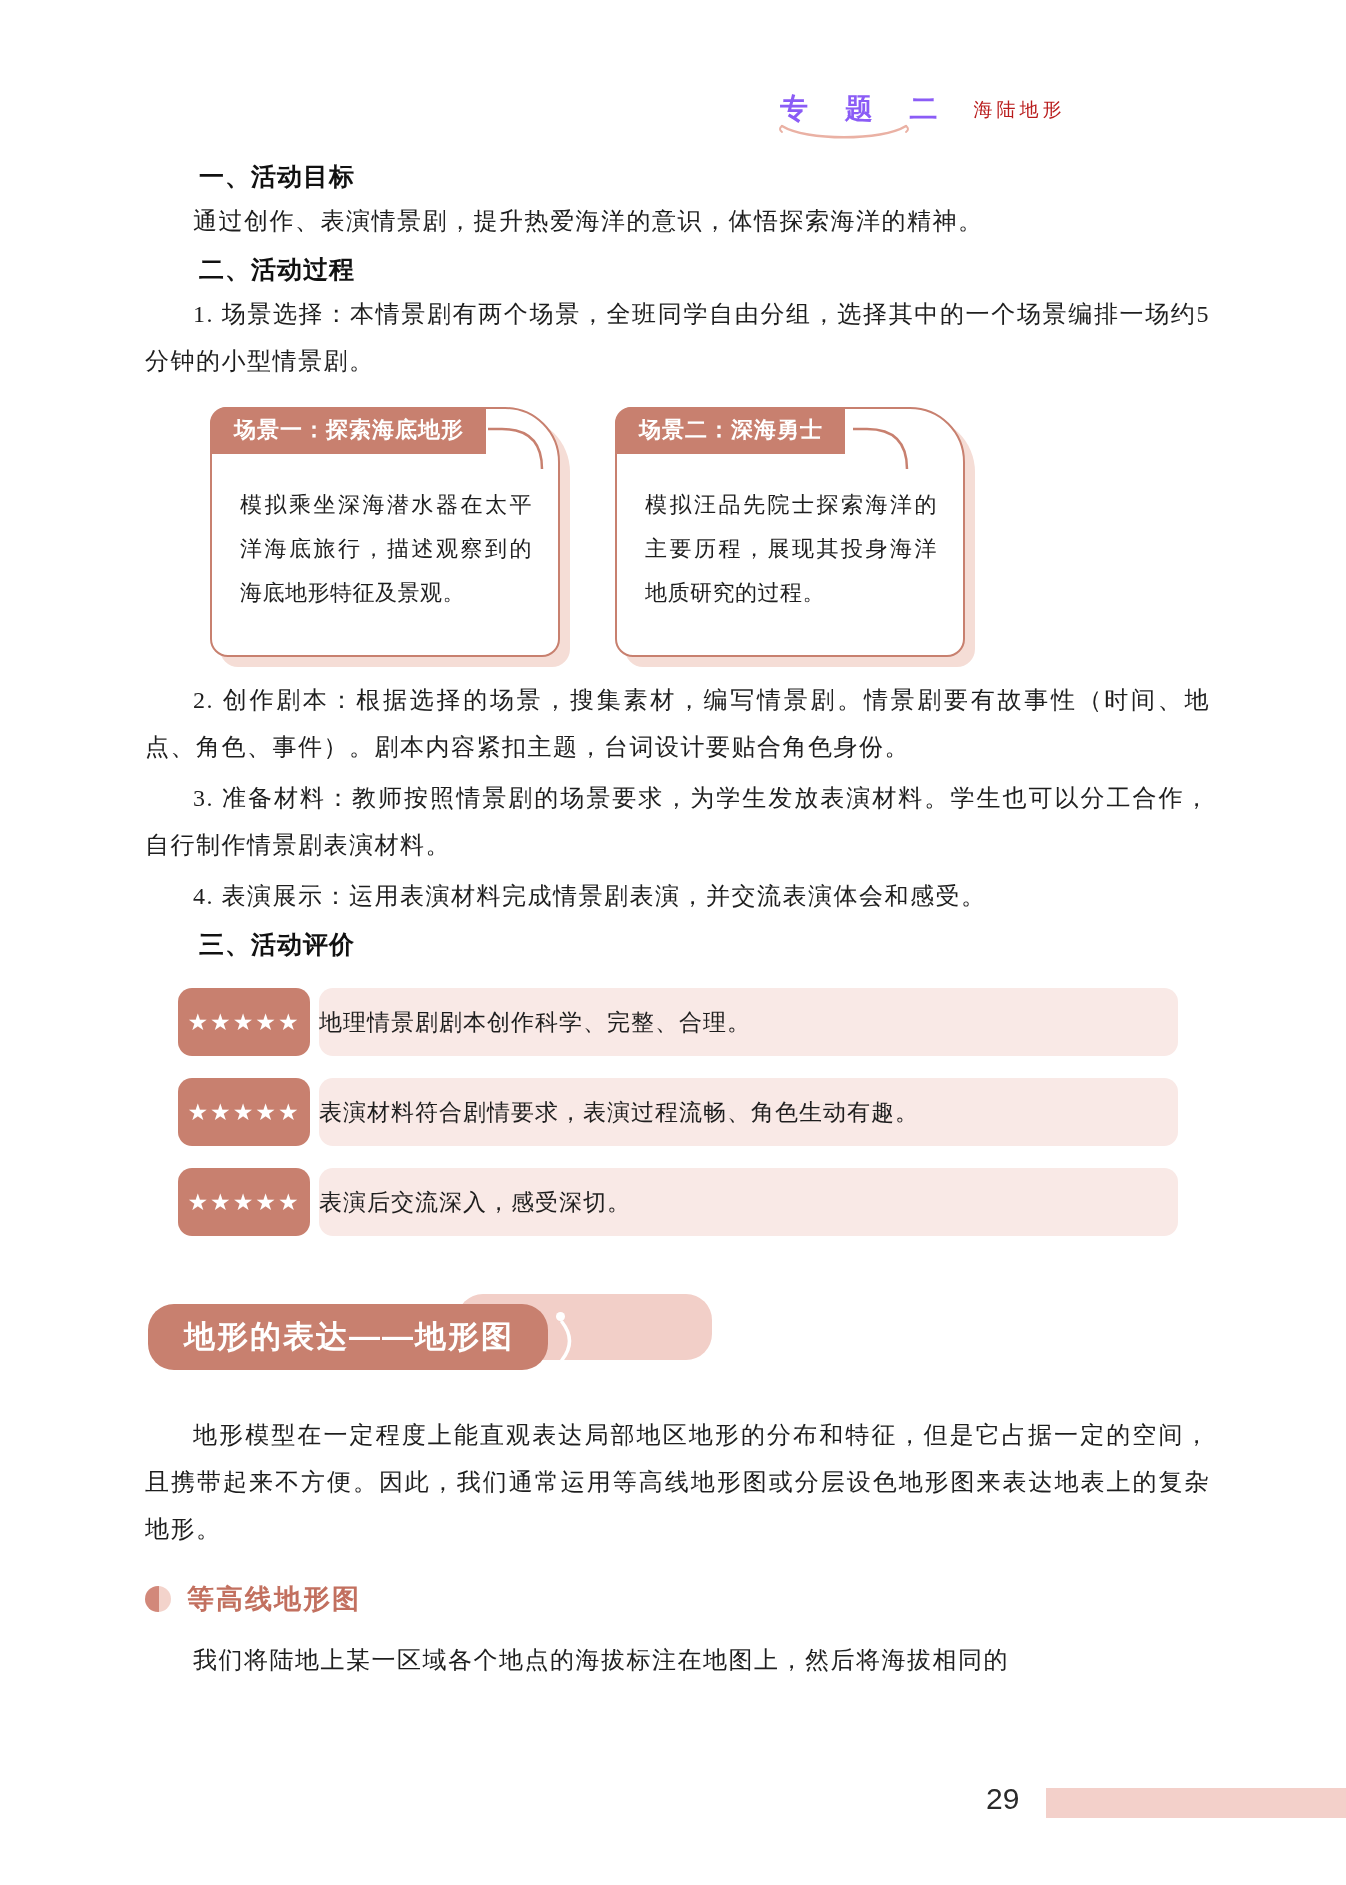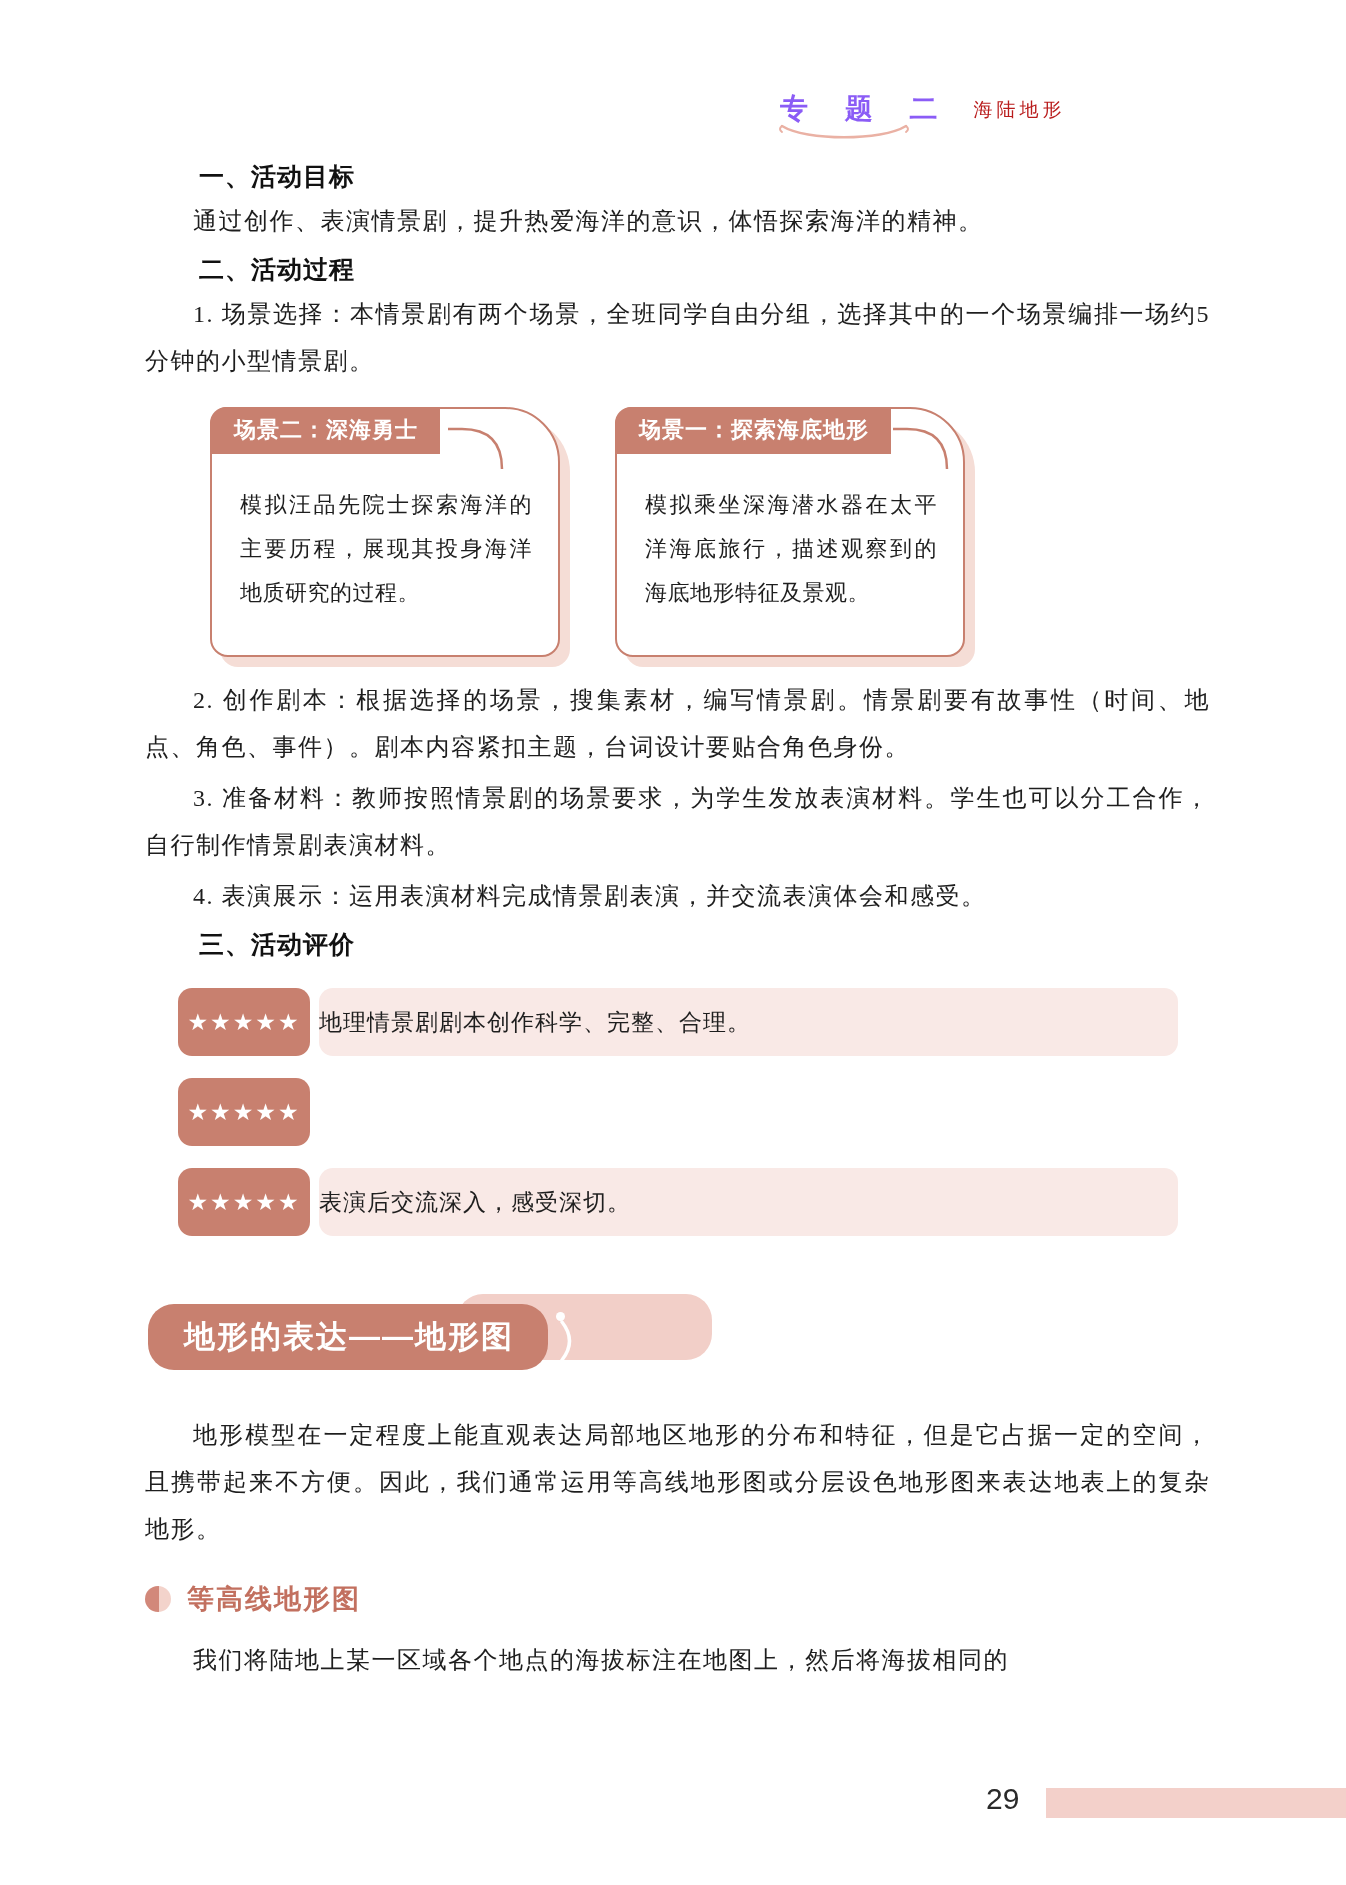--- a/index.html
+++ b/index.html
@@ -127,47 +127,48 @@
   <div class="content">
 
     <div class="h-num h1-goal">一、活动目标</div>
     <p class="body indent goal-para">通过创作、表演情景剧，提升热爱海洋的意识，体悟探索海洋的精神。</p>
 
     <div class="h-num h1-process">二、活动过程</div>
     <p class="body indent step">1. 场景选择：本情景剧有两个场景，全班同学自由分组，选择其中的一个场景编排一场约5分钟的小型情景剧。</p>
 
     <div class="scene-row">
       <div class="scene-box">
+        <div class="scene-tab">场景一：探索海底地形</div>
+        <svg class="tab-curve" style="left:276px;" width="64" height="64" viewBox="0 0 64 64">
+          <path d="M0 22 H14 Q54 22 54 62" stroke="#c8806f" stroke-width="2.5" fill="none"></path>
+        </svg>
+        <div class="scene-body">模拟乘坐深海潜水器在太平洋海底旅行，描述观察到的海底地形特征及景观。</div>
+      </div>
+      <div class="scene-box">
         <div class="scene-tab">场景二：深海勇士</div>
         <svg class="tab-curve" style="left:236px;" width="64" height="64" viewBox="0 0 64 64">
           <path d="M0 22 H14 Q54 22 54 62" stroke="#c8806f" stroke-width="2.5" fill="none"></path>
         </svg>
         <div class="scene-body">模拟汪品先院士探索海洋的主要历程，展现其投身海洋地质研究的过程。</div>
-      </div>
-      <div class="scene-box">
-        <div class="scene-tab">场景一：探索海底地形</div>
-        <svg class="tab-curve" style="left:276px;" width="64" height="64" viewBox="0 0 64 64">
-          <path d="M0 22 H14 Q54 22 54 62" stroke="#c8806f" stroke-width="2.5" fill="none"></path>
-        </svg>
-        <div class="scene-body">模拟乘坐深海潜水器在太平洋海底旅行，描述观察到的海底地形特征及景观。</div>
       </div>
     </div>
 
     <p class="body indent step">2. 创作剧本：根据选择的场景，搜集素材，编写情景剧。情景剧要有故事性（时间、地点、角色、事件）。剧本内容紧扣主题，台词设计要贴合角色身份。</p>
     <p class="body indent step">3. 准备材料：教师按照情景剧的场景要求，为学生发放表演材料。学生也可以分工合作，自行制作情景剧表演材料。</p>
     <p class="body indent step">4. 表演展示：运用表演材料完成情景剧表演，并交流表演体会和感受。</p>
 
     <div class="h-num h1-eval">三、活动评价</div>
 
     <div class="rating-row first">
       <div class="star-block">★★★★★</div>
       <div class="rating-text">地理情景剧剧本创作科学、完整、合理。</div>
     </div>
     <div class="rating-row">
       <div class="star-block">★★★★★</div>
+      <div class="rating-text">表演材料符合剧情要求，表演过程流畅、角色生动有趣。</div>
     </div>
     <div class="rating-row">
       <div class="star-block">★★★★★</div>
       <div class="rating-text">表演后交流深入，感受深切。</div>
     </div>
 
     <div class="banner">
       <div class="banner-bg"></div>
       <div class="banner-main">地形的表达——地形图</div>
       <div class="banner-dot"></div>

